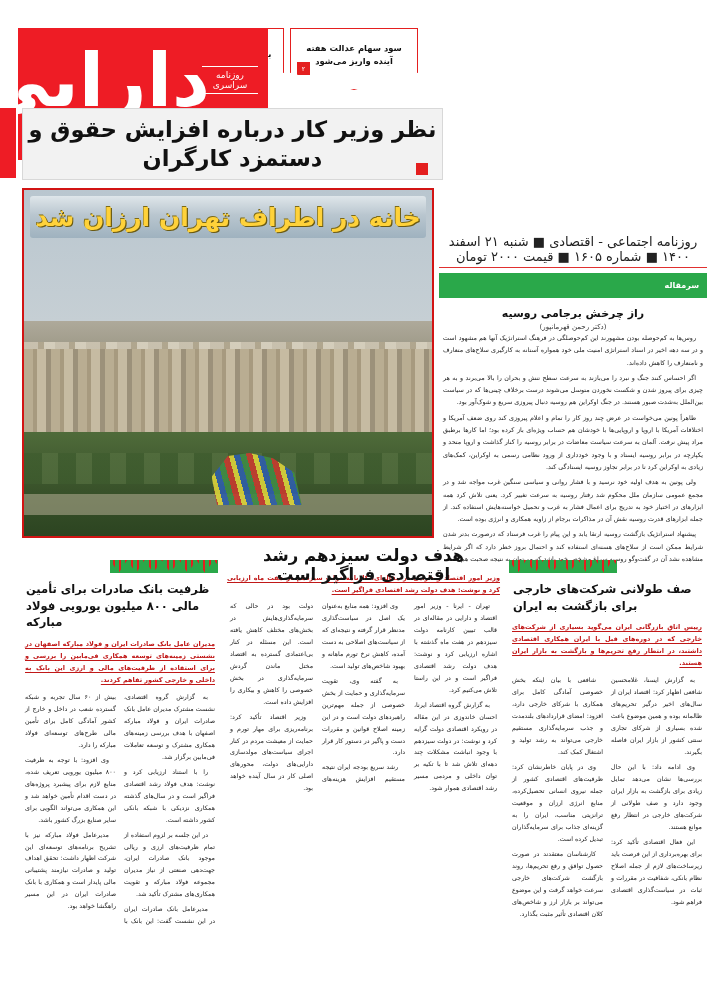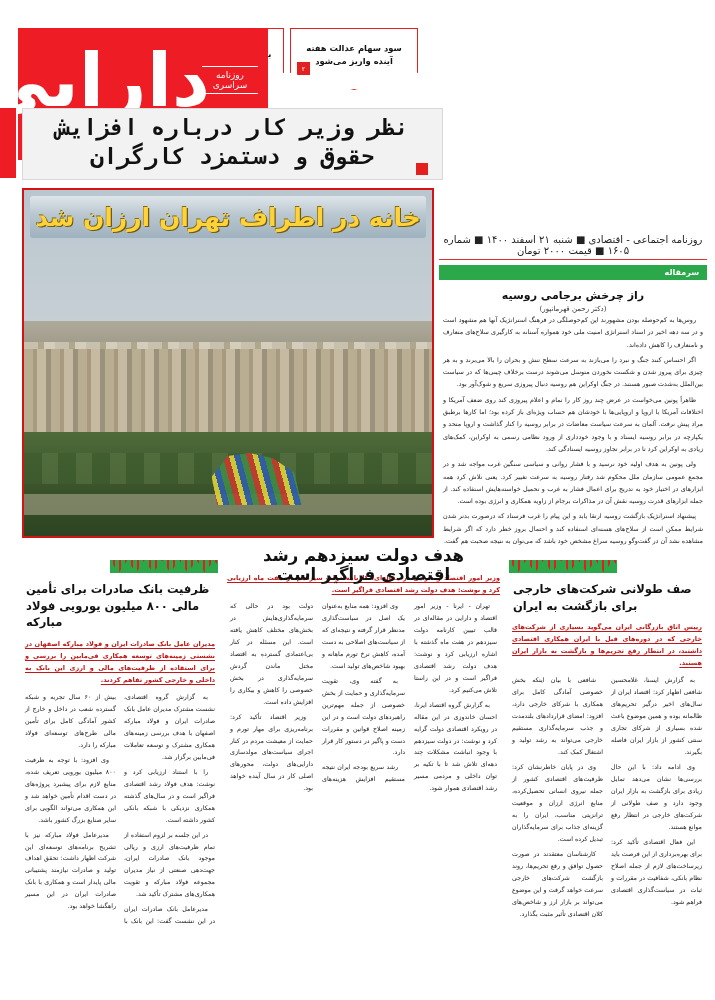--- a/index.html
+++ b/index.html
@@ -53,21 +53,21 @@
   }
 
   
   .headline-band{
     position:absolute;top:108px;left:22px;right:272px;height:70px;
     background:#f2f2f2;border:1px solid #d8d8d8;
     display:flex;align-items:center;justify-content:center;
   }
   .headline-band h1{
     margin:0;font-size:22.5px;font-weight:bold;color:#111;
-    text-align:center;line-height:1.3;letter-spacing:-0.4px;font-family:Liberation Mono, monospace;
+    text-align:center;line-height:1.3;letter-spacing:-0.4px;
   }
   .headline-marker{
     position:absolute;bottom:4px;right:14px;width:12px;height:12px;background:#e41f1f;
   }
   .red-bar-right{
     position:absolute;top:108px;left:0px;width:16px;height:70px;background:#ee1c25;
   }
 
   
   .hero{
@@ -98,25 +98,25 @@
     font-size:25px;font-weight:bold;color:#ffd23a;
     text-shadow:1.2px 1.2px 0 #6b5a12,-0.6px -0.6px 0 #7c6a18;
     letter-spacing:-0.5px;
   }
 
   
   .rail{
     position:absolute;top:232px;left:auto;right:8px;width:268px;
   }
   .rail-dateline{
-    font-size:10px;text-align:center;color:#222;padding:2px 0 3px 0;
+    font-size:13px;text-align:center;color:#222;padding:2px 0 3px 0;
     border-bottom:1.1px solid #e0302f;
   }
   .rail-greenbar{
-    margin-top:5px;height:15px;background:#2aa84a;
+    margin-top:5px;height:25px;background:#2aa84a;
     display:flex;align-items:center;justify-content:flex-start;
     padding:0 8px;box-sizing:border-box;
   }
   .rail-greenbar span{color:#fff;font-size:8px;font-weight:bold;}
   .rail-edtitle{
     text-align:center;font-size:11px;font-weight:bold;margin-top:9px;color:#111;
   }
   .rail-edauthor{
     text-align:center;font-size:7px;color:#333;margin-top:3px;
   }

